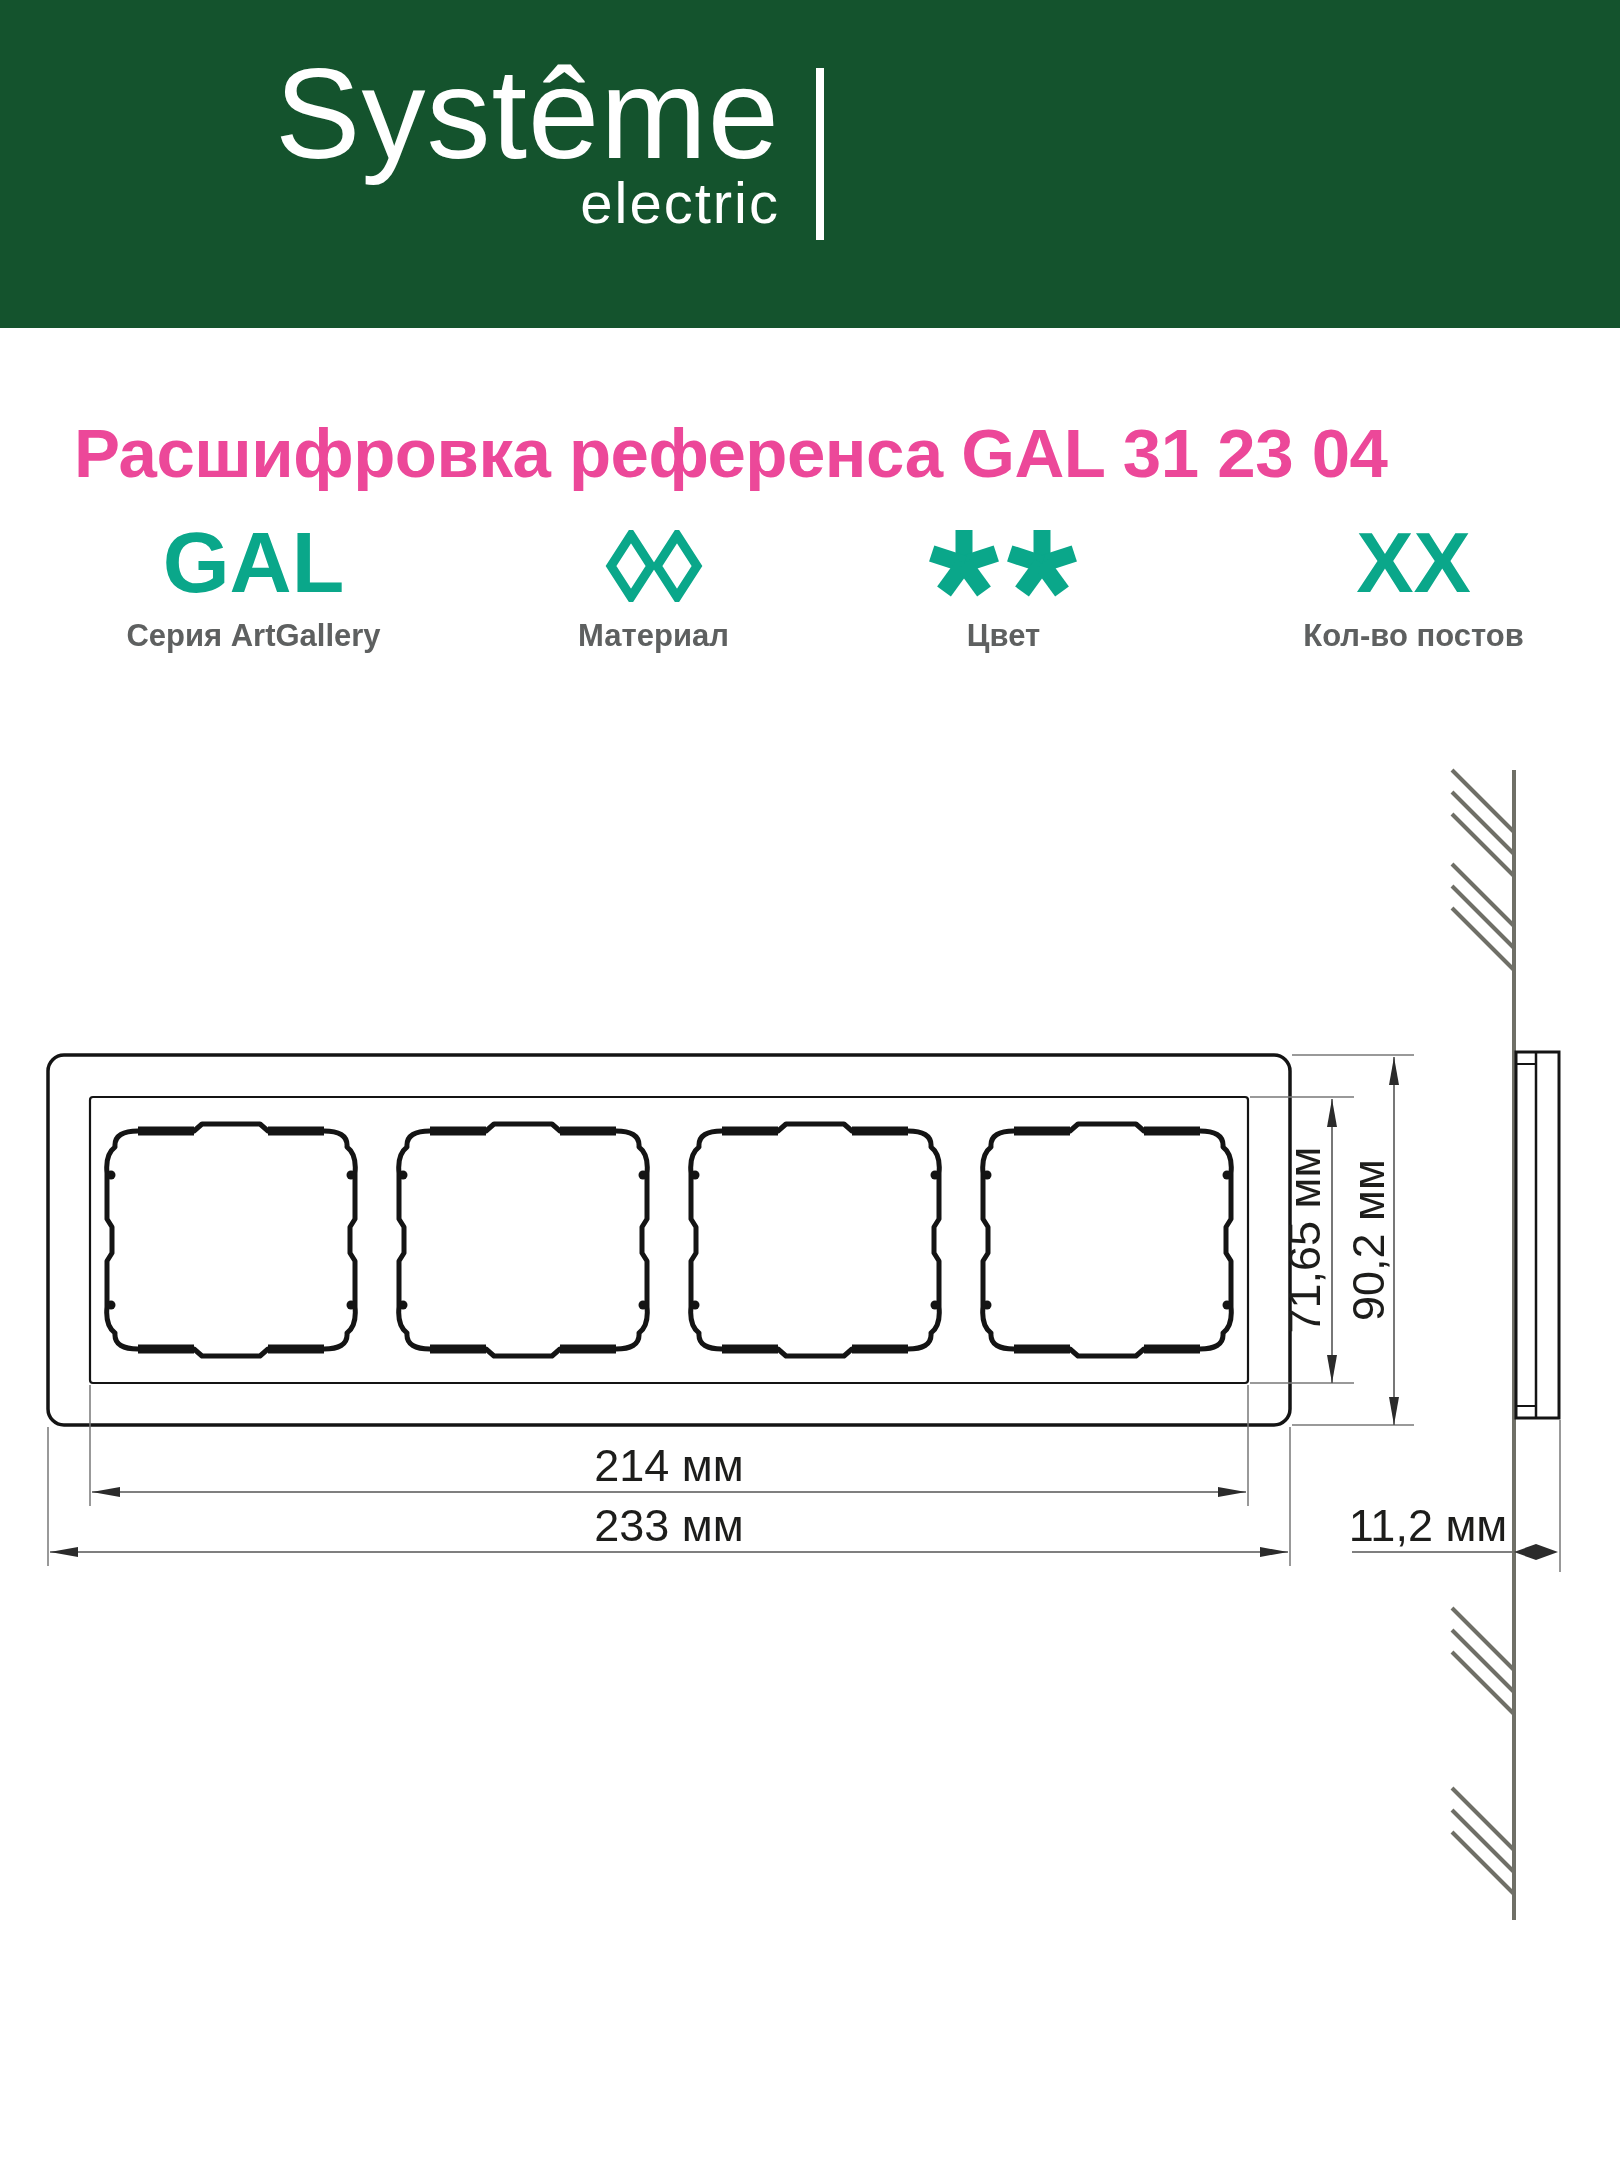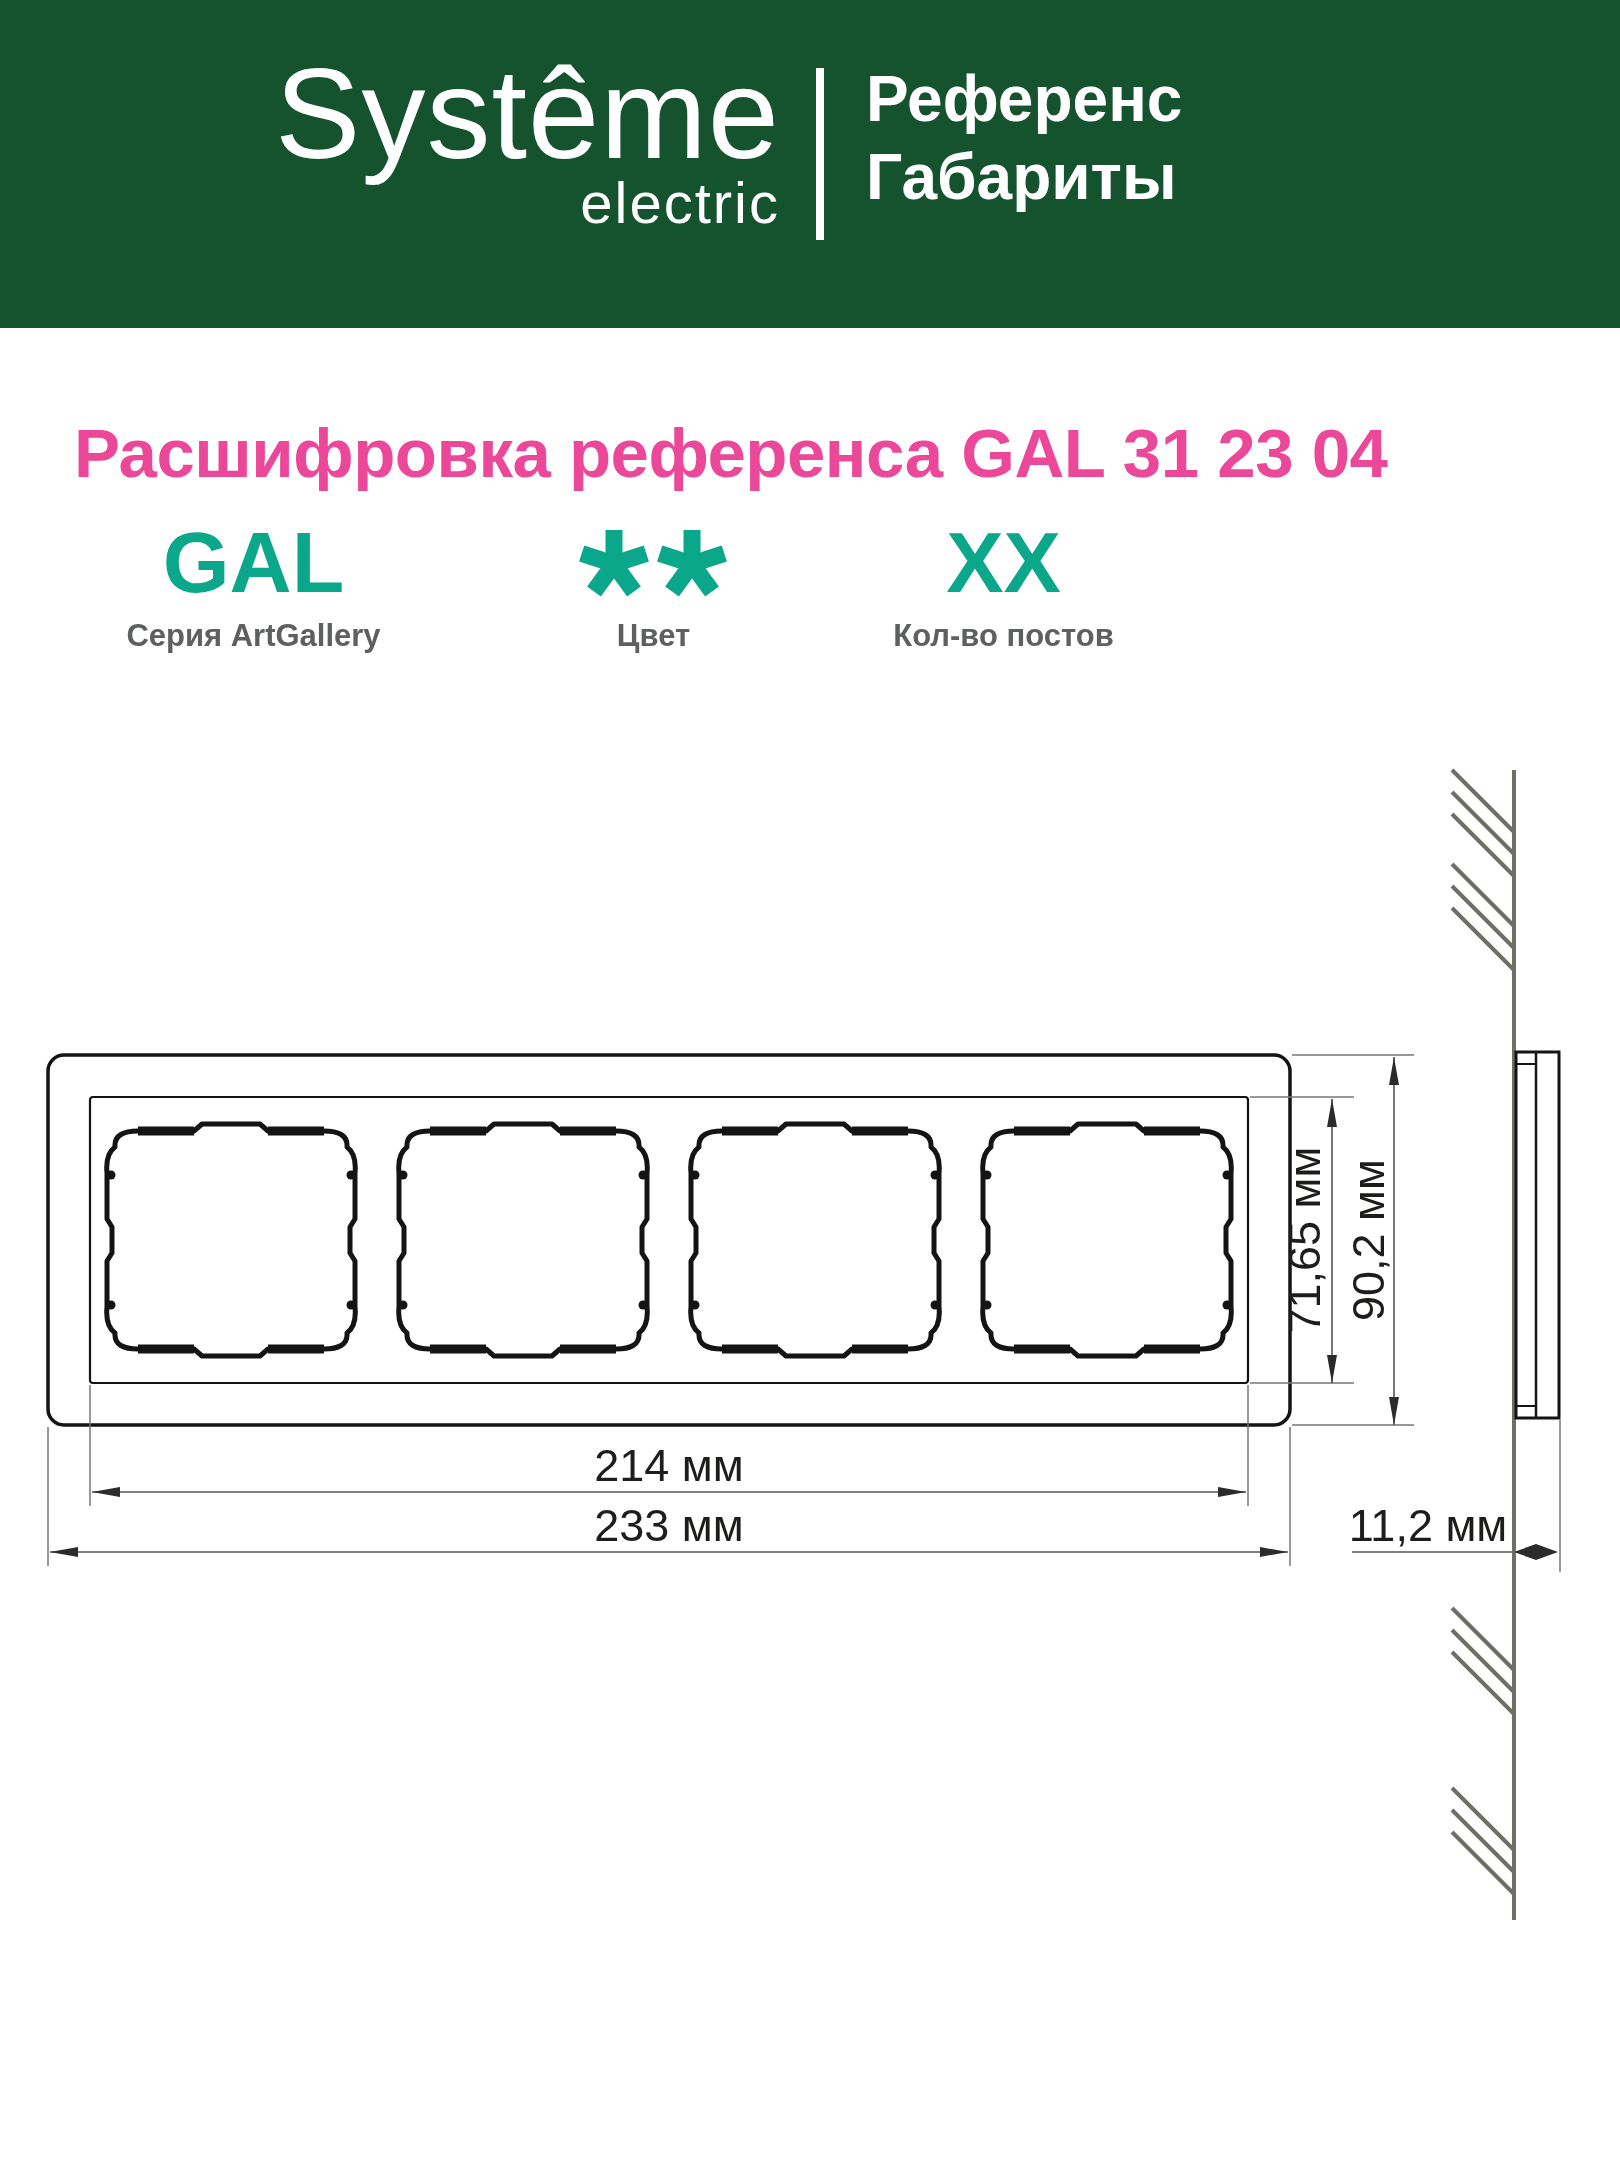--- a/index.html
+++ b/index.html
@@ -30,37 +30,42 @@
 <body>
 
 <div class="page">
 
   <div class="header" style="background:#14532d;">
     <div class="logo">
       <div class="logo-line1">Systême</div>
       <div class="logo-line2">electric</div>
     </div>
     <div class="header-divider"></div>
-    <div class="subtitle">
-      <div>Референс</div>
-      <div>Габариты</div>
-    </div>
   </div>
 
   <div class="title">Расшифровка референса GAL 31 23 04</div>
 
   <div class="legend">
 
     <div class="legend-item">
       <div class="legend-symbol">
         <span class="legend-symbol-text" style="color:#0AA78A;">GAL</span>
       </div>
       <div class="legend-label">Серия ArtGallery</div>
     </div>
 
+    <div class="legend-item">
+      <div class="legend-symbol">
+        <svg width="100" height="72" viewBox="0 0 100 72">
+          <path d="M27,5 L47,36 L27,67 L7,36 Z" fill="none" stroke="#0AA78A" stroke-width="9"></path>
+          <path d="M73,5 L93,36 L73,67 L53,36 Z" fill="none" stroke="#0AA78A" stroke-width="9"></path>
+        </svg>
+      </div>
+      <div class="legend-label">Материал</div>
+    </div>
 
     <div class="legend-item">
       <div class="legend-symbol">
         <svg width="160" height="82" viewBox="0 0 160 82">
           <g stroke="#0AA78A" stroke-width="17" stroke-linecap="butt">
             <line x1="40" y1="44" x2="40" y2="10"></line>
             <line x1="40" y1="44" x2="72.3" y2="33.5"></line>
             <line x1="40" y1="44" x2="7.7" y2="33.5"></line>
             <line x1="40" y1="44" x2="20" y2="71.5"></line>
             <line x1="40" y1="44" x2="60" y2="71.5"></line>

